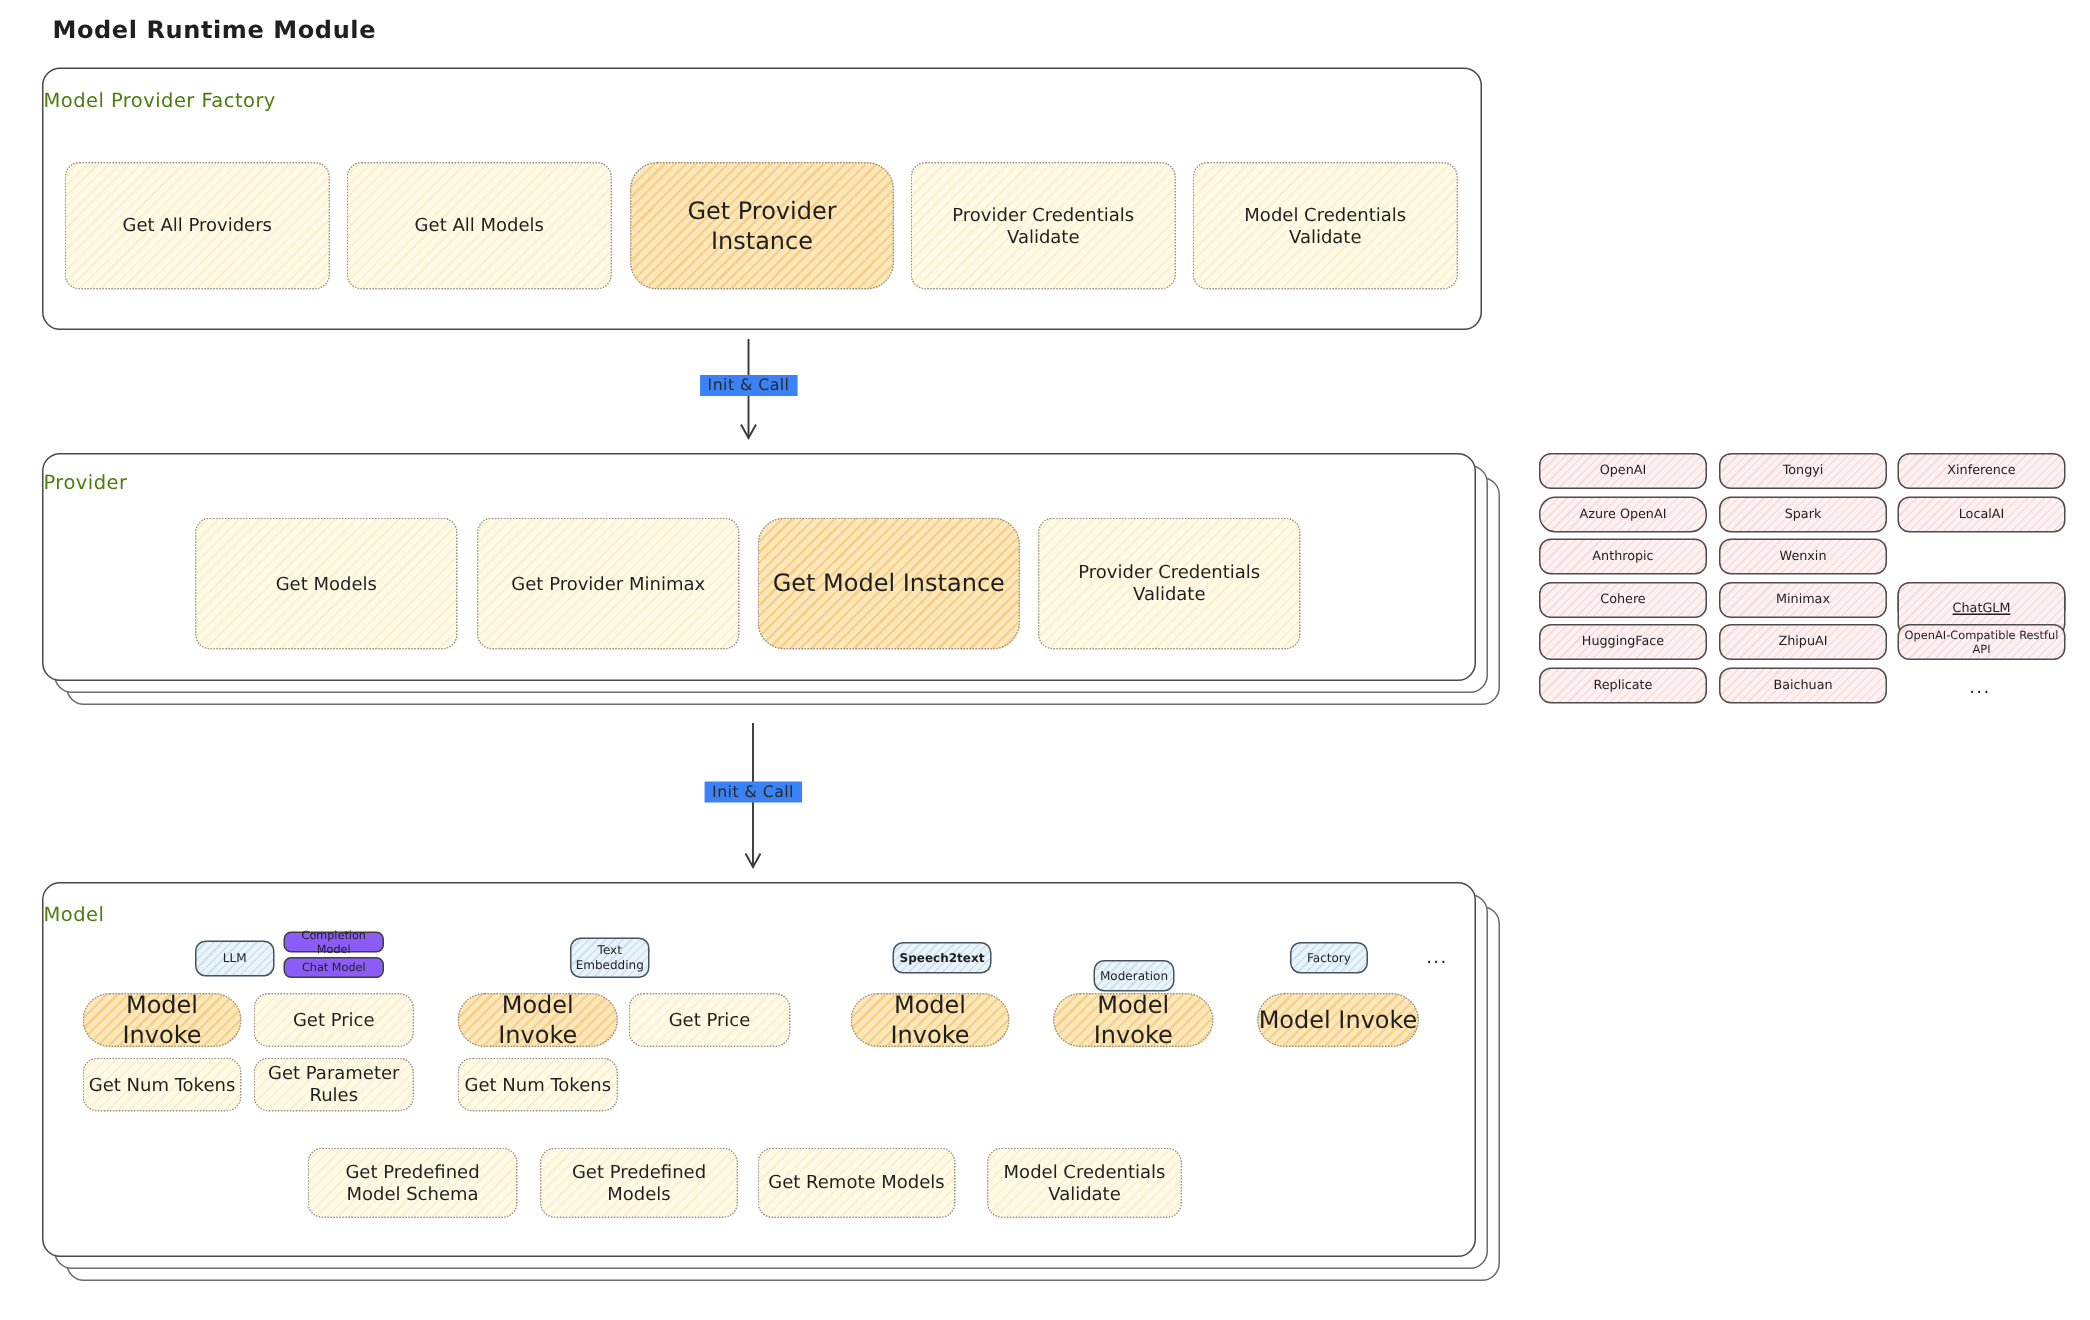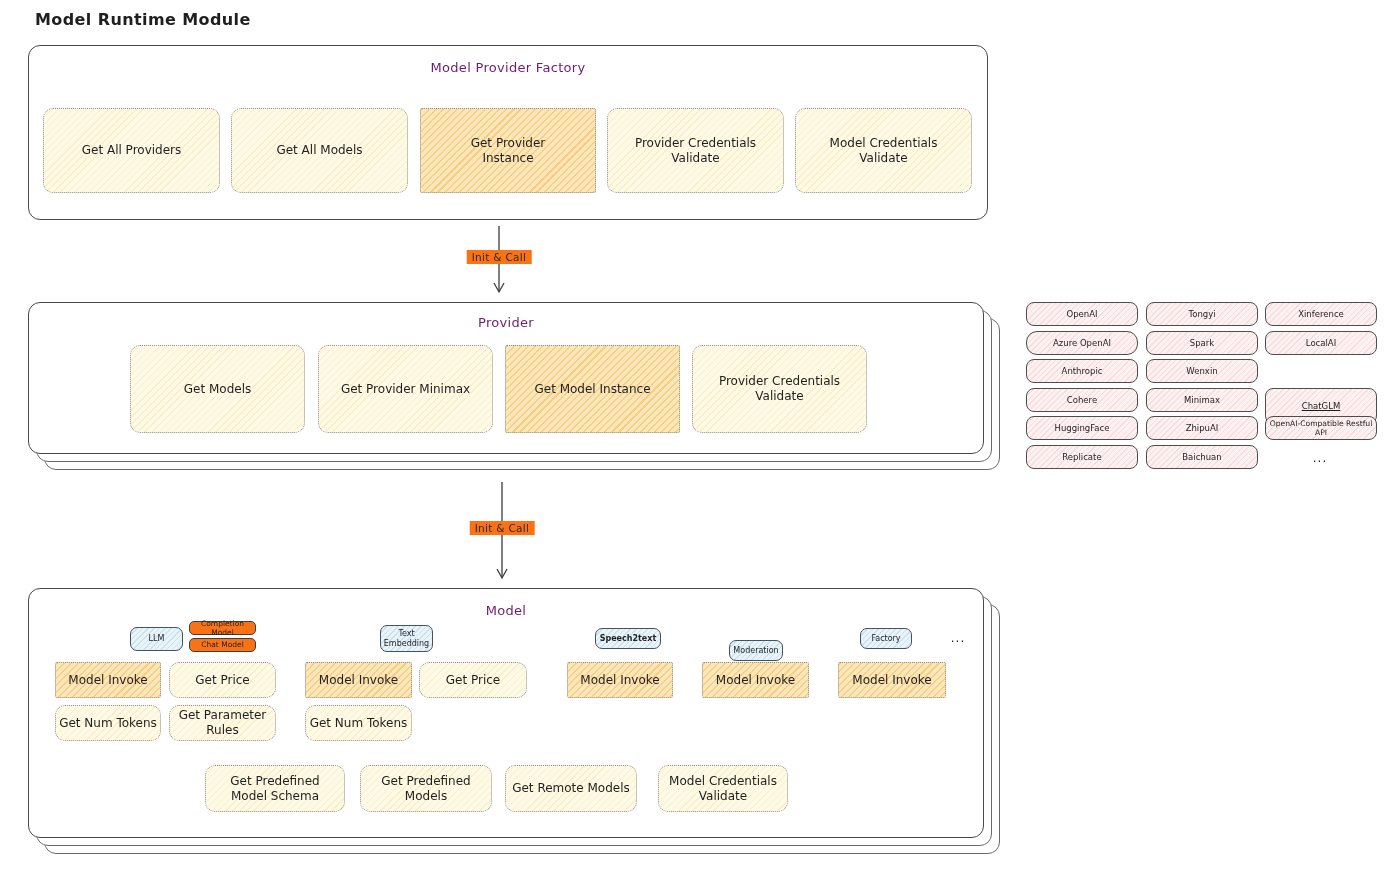--- a/index.html
+++ b/index.html
@@ -17,69 +17,69 @@
   }
   
   .panel {
     position:absolute;
     background:#ffffff;
     border:1.5px solid #494949;
     border-radius:12px;
   }
   .panel-title {
     position:absolute; left:0; right:0; top:14px;
-    text-align:center; font-size:13px; color:#701a75;
+    text-align:left; font-size:13px; color:#4d7c0f;
     letter-spacing:0.3px;
   }
   .stack-layer {
     position:absolute; background:#ffffff;
     border:1.3px solid #6b6b6b; border-radius:12px;
   }
   
   .yellow {
     background-color:#fefae6;
     background-image:repeating-linear-gradient(135deg, rgba(236,190,100,0.22) 0 1px, transparent 1px 5px);
     border:1.4px dotted #8f8f8f;
     border-radius:10px;
     font-size:12px;
   }
   .orange {
     background-color:#fbe7ba;
     background-image:repeating-linear-gradient(135deg, rgba(242,166,50,0.38) 0 1.5px, transparent 1.5px 5px);
     border:1.4px dotted #8f8f8f;
-    border-radius:2px;
-    font-size:12px;
+    border-radius:18px;
+    font-size:16px;
   }
   .pink {
     background-color:#fdf1f1;
     background-image:repeating-linear-gradient(135deg, rgba(232,142,142,0.22) 0 1px, transparent 1px 4px);
     border:1.3px solid #4d4d4d;
     border-radius:8px;
     font-size:8.5px;
   }
   .blue {
     background-color:#e9f3fa;
     background-image:repeating-linear-gradient(135deg, rgba(128,180,216,0.28) 0 1px, transparent 1px 4px);
     border:1.2px solid #44535e;
     border-radius:7px;
     font-size:8px;
   }
   .chip-white {
-    background:#f97316;
+    background:#8b5cf6;
     border:1.2px solid #3f3f3f;
     border-radius:5px;
     font-size:7.5px;
   }
   .diagram-title {
     position:absolute; left:35px; top:10px;
     font-size:16px; font-weight:600; letter-spacing:0.4px;
   }
   .arrow-label {
     position:absolute; transform:translateX(-50%);
-    background:#f97316; padding:1px 5px;
+    background:#3b82f6; padding:1px 5px;
     font-size:10.5px; color:#2a2a2a; letter-spacing:0.3px;
   }
   .ellipsis { font-size:12px; letter-spacing:1px; }
   svg.flow { position:absolute; left:0; top:0; pointer-events:none; }
 </style>
 </head>
 <body>
 
 <div class="diagram-title">Model Runtime Module</div>
 

